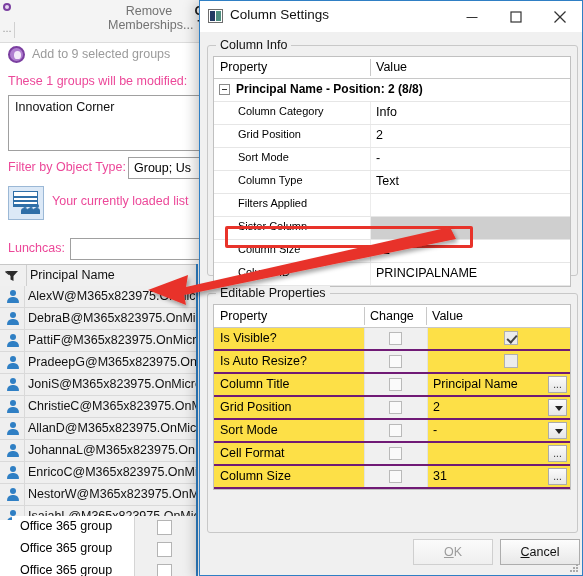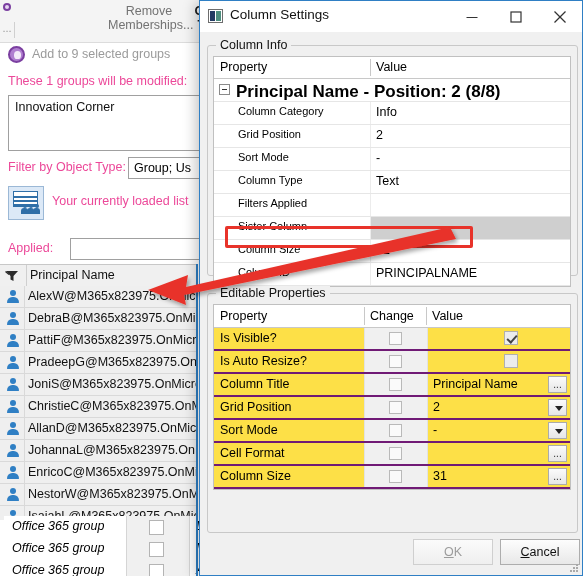--- a/index.html
+++ b/index.html
@@ -52,21 +52,21 @@
 
   .rowlist{position:absolute;left:0;top:286px;width:198px;height:234px;overflow:hidden;}
   .row{position:relative;height:21px;border-bottom:1px solid #d9d9d9;background:#efefef;}
   .row .ic{position:absolute;left:5px;top:3px;width:15px;height:15px;}
   .row .ic .head{position:absolute;left:4.5px;top:1px;width:6px;height:6px;border-radius:50%;background:#2f7fc4;}
   .row .ic .body{position:absolute;left:1.5px;top:8px;width:12px;height:6px;border-radius:6px 6px 1px 1px;background:#2f7fc4;}
   .row .txt{position:absolute;left:28px;top:3px;font-size:12.5px;color:#111;white-space:nowrap;}
   .row .vsep{position:absolute;left:24px;top:0;bottom:0;width:1px;background:#d9d9d9;}
 
   .lower-grid{position:absolute;left:0;top:524px;width:260px;height:52px;background:#fff;}
-  .lg-row{position:absolute;left:4px;width:260px;height:22px;border-bottom:1px solid #d5d5d5;font-style:italic;}
+  .lg-row{position:absolute;left:12px;width:260px;height:22px;border-bottom:1px solid #d5d5d5;}
   .lg-c1{position:absolute;left:0;top:0;width:122px;height:22px;border-right:1px solid #d5d5d5;background:#fff;}
   .lg-c1 span{position:absolute;left:8px;top:3px;font-size:12.5px;}
   .lg-c2{position:absolute;left:123px;top:0;width:62px;height:22px;background:#f0f0f0;border-right:1px solid #d5d5d5;}
   .lg-chk{position:absolute;left:22px;top:4px;width:13px;height:13px;border:1px solid #b4b4b4;background:#fff;}
   .lg-c3{position:absolute;left:186px;top:0;width:74px;height:22px;background:#fff;}
   .lg-c3 span{position:absolute;left:6px;top:3px;font-size:12.5px;}
 
   .blue-edge{position:absolute;top:0;width:2px;background:#2f7fc4;}
 
   
@@ -92,21 +92,21 @@
   
   #colinfo{left:7px;top:44px;width:369px;height:229px;}
   .ci-table{position:absolute;left:5px;top:10px;width:358px;background:#fff;border:1px solid #c0c0c0;box-sizing:border-box;}
   .ci-head{position:relative;height:21px;background:#fff;border-bottom:1px solid #c8c8c8;}
   .ci-head .c1{position:absolute;left:6px;top:3px;font-size:12.5px;}
   .ci-head .c2{position:absolute;left:162px;top:3px;font-size:12.5px;}
   .ci-head .sp{position:absolute;left:156px;top:2px;bottom:2px;width:1px;background:#c8c8c8;}
   .ci-grp{position:relative;height:22px;background:#fff;border-bottom:1px solid #e6e6e6;}
   .ci-exp{position:absolute;left:5px;top:5px;width:11px;height:11px;border:1px solid #8a8a8a;background:#fff;box-sizing:border-box;}
   .ci-exp:before{content:"";position:absolute;left:2px;top:4px;width:5px;height:1px;background:#333;}
-  .ci-grp .t{position:absolute;left:22px;top:3px;font-weight:bold;font-size:17px;}
+  .ci-grp .t{position:absolute;left:22px;top:3px;font-weight:bold;font-size:12px;}
   .ci-row{position:relative;height:22px;border-bottom:1px solid #e6e6e6;background:#fff;}
   .ci-row .k{position:absolute;left:24px;top:3px;font-size:11px;}
   .ci-row .v{position:absolute;left:162px;top:3px;font-size:12.5px;}
   .ci-row .line{position:absolute;left:156px;top:0;bottom:0;width:1px;background:#ececec;}
   .ci-row.dim .vcell{position:absolute;left:157px;right:0;top:0;bottom:0;background:#cfcfcf;}
   .ci-indentbar{position:absolute;left:0;top:0;bottom:0;width:17px;background:#fff;}
 
   
   #editprops{left:7px;top:292px;width:369px;height:238px;}
   .ep-table{position:absolute;left:5px;top:10px;width:358px;background:#fff;border:1px solid #c0c0c0;box-sizing:border-box;}
@@ -191,21 +191,21 @@
         <i style="top:12px"></i>
     </div>
     <div class="lli-people">
       <b style="left:0"></b>
         <b style="left:6px"></b>
         <b style="left:12px"></b>
     </div>
   </div>
   <div class="lbl" style="left:52px;top:194px;">Your currently loaded list</div>
 
-  <div class="lbl" style="left:8px;top:241px;">Applied:</div>
+  <div class="lbl" style="left:8px;top:241px;">Lunchcas:</div>
   <div class="contains-input" title=""></div>
 
   <div class="grid-header">
     <div class="gh-filter">
       <svg width="16" height="12" viewBox="0 0 16 12">
         <path d="M1 1 L13 1 L8.5 6 L8.5 11 L5.5 9.5 L5.5 6 Z" fill="#2b2b2b"></path>
         <path d="M0.5 1.5 L4 4.5" stroke="#2b2b2b" stroke-width="1.3" fill="none"></path>
       </svg>
     </div>
     <div class="gh-sep"></div>

